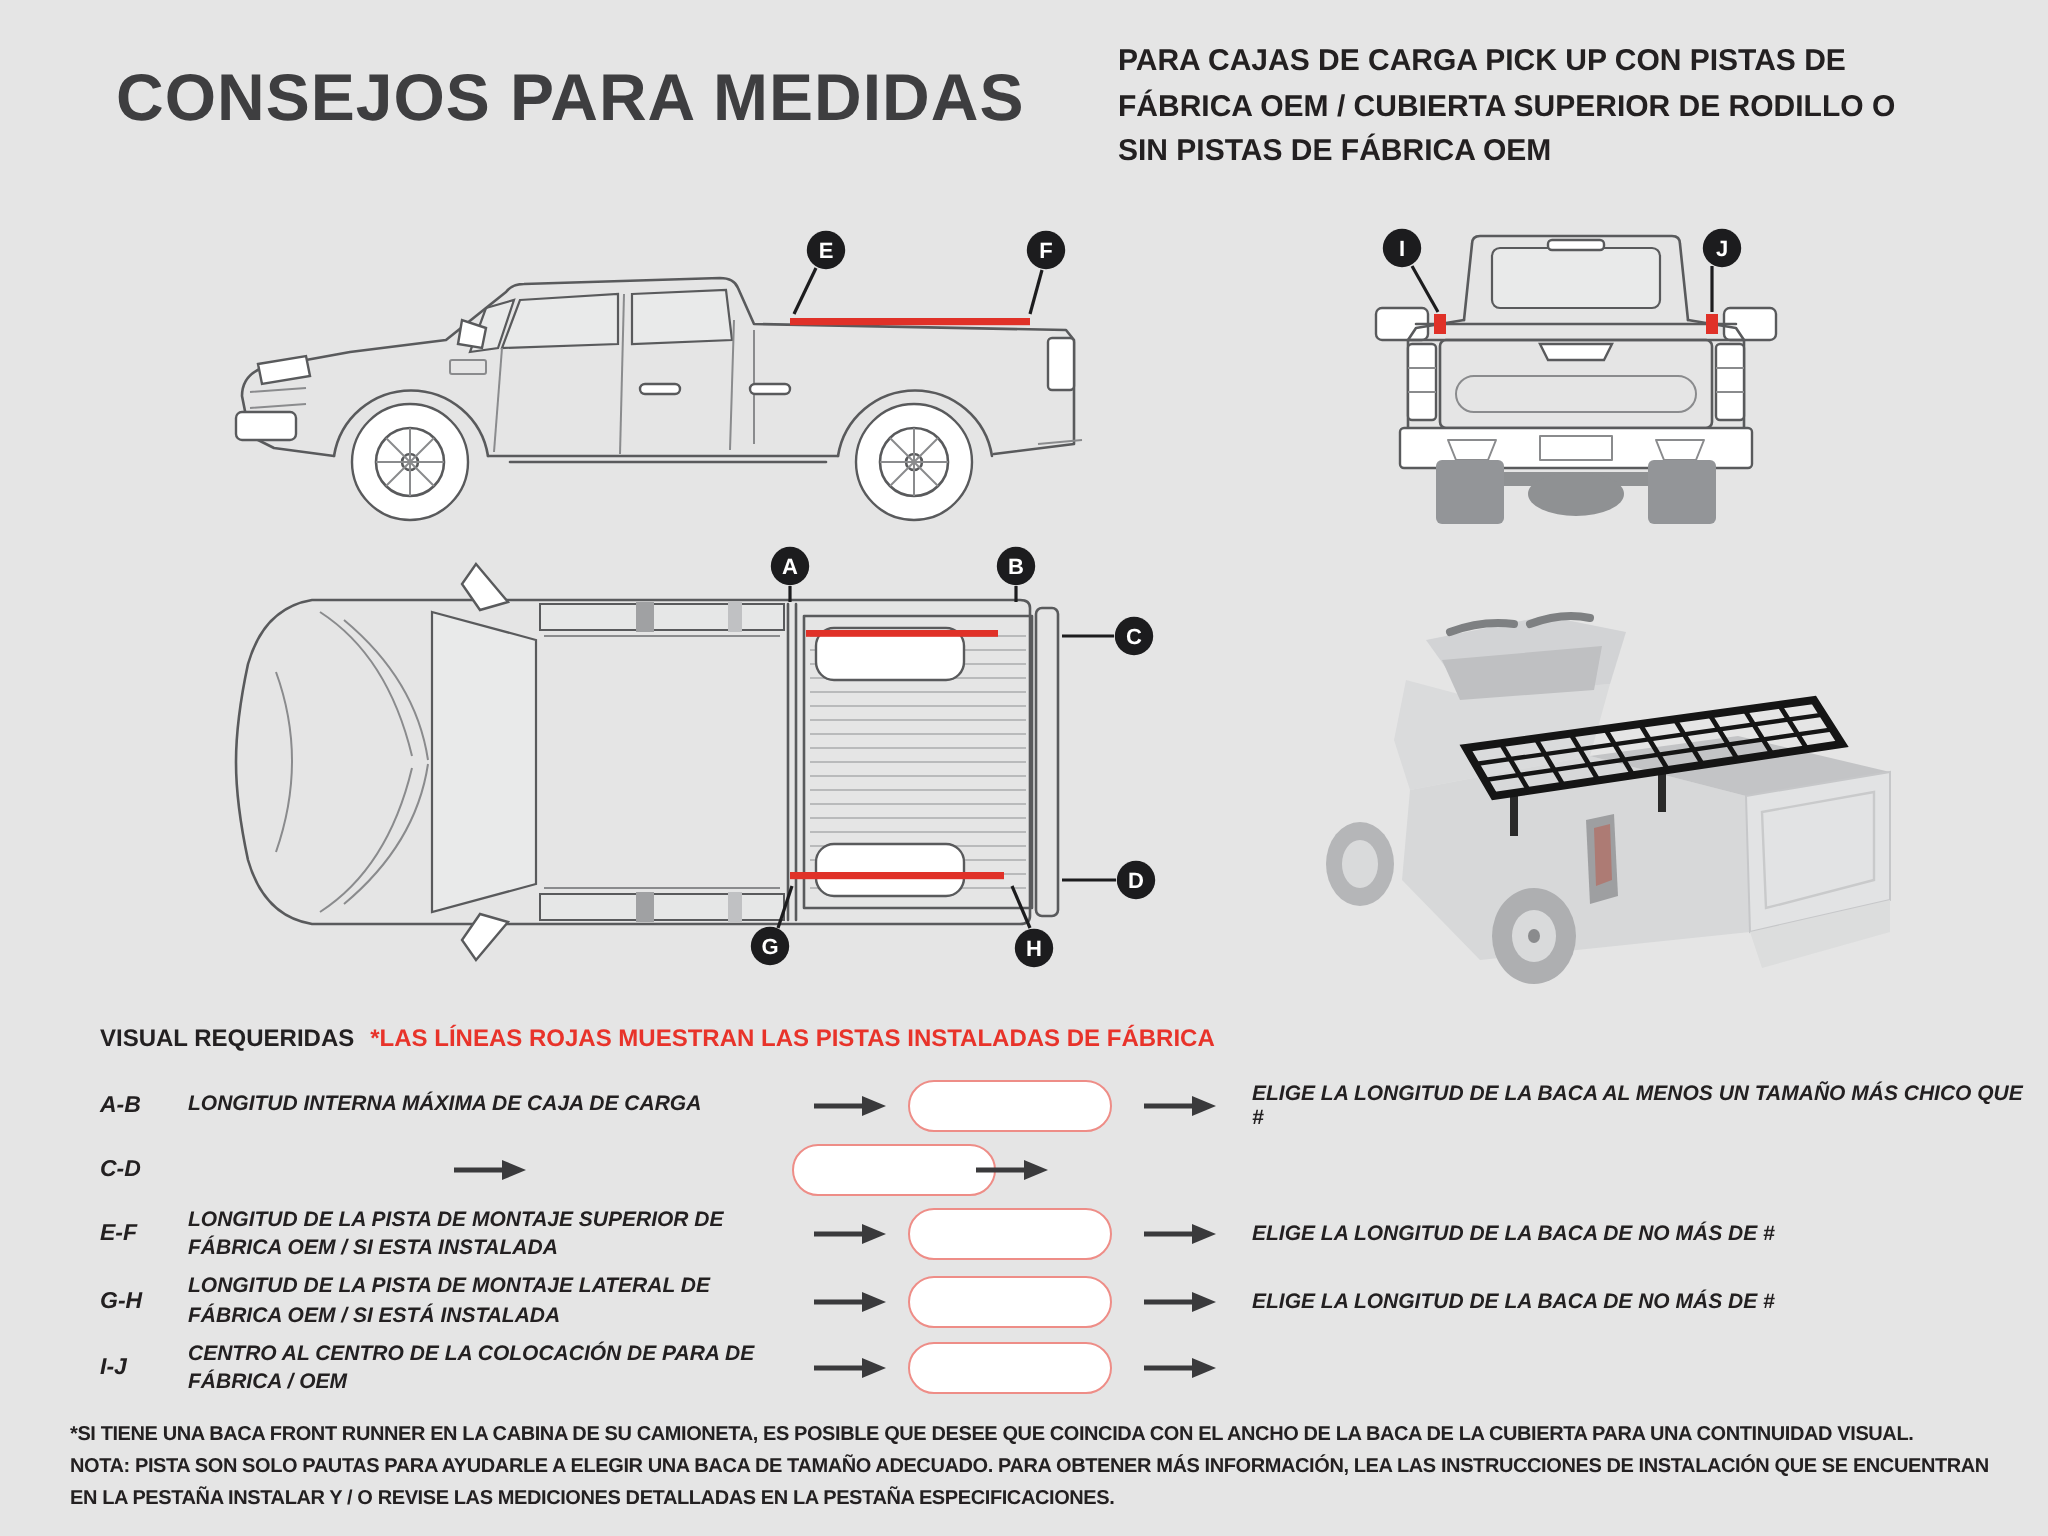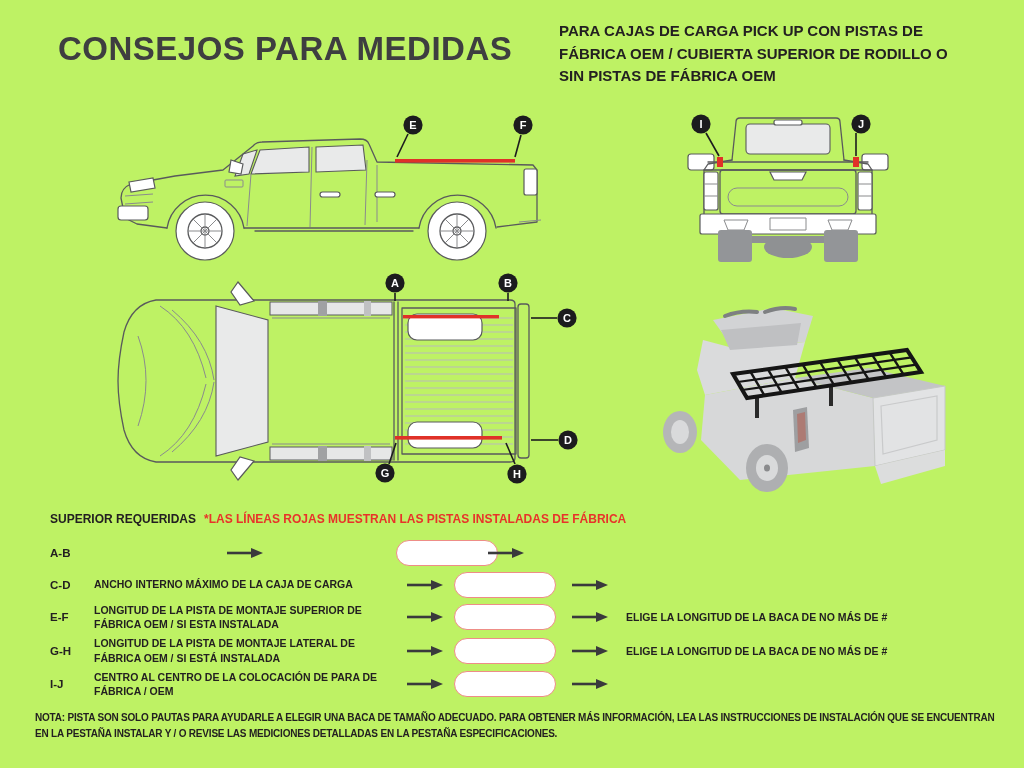--- a/index.html
+++ b/index.html
@@ -1,18 +1,18 @@
 <!DOCTYPE html>
 <html><head>
 <meta charset="utf-8">
 <style>
   * { margin:0; padding:0; box-sizing:border-box; }
   html,body { background:#ffffff; }
   .page {
-    position:relative; width:1024px; height:768px; background:#bef264;
+    position:relative; width:1024px; height:768px; background:#e5e5e5;
     font-family:"Liberation Sans", sans-serif; color:#232021; overflow:hidden;
   }
   
   .title {
     position:absolute; left:58px; top:30px;
     font-size:33px; font-weight:bold; letter-spacing:0.5px; color:#3e3e40;
     white-space:nowrap;
   }
   .subtitle {
     position:absolute; left:559px; top:20px; width:412px;
@@ -33,21 +33,21 @@
   .marker-circle { fill:#1c1c1e; stroke:none; }
   .marker-letter { fill:#ffffff; font-family:"Liberation Sans",sans-serif; font-size:11px; font-weight:bold; text-anchor:middle; }
   .leader { stroke:#1c1c1e; stroke-width:1.6; fill:none; }
   .rib { stroke:#b9babb; stroke-width:1; }
   .gray1 { fill:#d7d8d9; } .gray2 { fill:#e2e3e4; } .gray3 { fill:#c3c4c6; }
   .rack  { stroke:#151515; fill:none; }
   
   .measures { position:absolute; left:50px; top:512px; width:962px; }
   .sec-head { font-size:12px; font-weight:bold; }
   .sec-note { color:#e8332a; margin-left:8px; }
-  .rows { margin-top:13px; }
+  .rows { margin-top:13px;font-style:italic; }
   .mrow {
     display:grid; grid-template-columns:44px 302px 58px 104px 64px auto;
     align-items:center; margin-bottom:5px; min-height:27px;
   }
   .mcode { font-size:11.5px; font-weight:bold; }
   .mdesc { font-size:10.5px; font-weight:bold; line-height:1.35; padding-right:6px; }
   .arrow  { display:flex; justify-content:center; }
   .pill {
     width:102px; height:26px; border:1.5px solid #ee8d87; border-radius:14px;
     background:#ffffff;
@@ -271,45 +271,46 @@
         <line x1="186" y1="94" x2="186" y2="116" stroke="#2a2a2a" stroke-width="4"></line>
         <polygon class="rack" stroke-width="4" points="88,84 262,60 276,82 102,108"></polygon>
         <path class="rack" stroke-width="2.2" d="M92.7,92 L266.7,67.3 M97.3,100 L271.3,74.7"></path>
         <path class="rack" stroke-width="2.4" d="M105.4,81.6 L119.4,105.4 M122.8,79.2 L136.8,102.8 M140.2,76.8 L154.2,100.2 M157.6,74.4 L171.6,97.6 M175,72 L189,95 M192.4,69.6 L206.4,92.4 M209.8,67.2 L223.8,89.8 M227.2,64.8 L241.2,87.2 M244.6,62.4 L258.6,84.6"></path>
       </g>
     </svg>
   </div>
 
   <section class="measures">
     <div class="sec-head">
-      <span>SUPERIOR REQUERIDAS</span><span class="sec-note">*LAS LÍNEAS ROJAS MUESTRAN LAS PISTAS INSTALADAS DE FÁBRICA</span>
+      <span>VISUAL REQUERIDAS</span><span class="sec-note">*LAS LÍNEAS ROJAS MUESTRAN LAS PISTAS INSTALADAS DE FÁBRICA</span>
     </div>
 
     <div class="rows">
 
       <div class="mrow">
         <div class="mcode">A-B</div>
-        <div class="arrow">
-            <svg width="36" height="10" viewBox="0 0 36 10">
-              <line x1="0" y1="5" x2="24" y2="5" stroke="#3a3a3c" stroke-width="2.6"></line>
-              <polygon points="24,0 36,5 24,10" fill="#3a3a3c"></polygon>
-            </svg>
-          </div>
-        <div class="pill"></div>
-        <div class="arrow">
-            <svg width="36" height="10" viewBox="0 0 36 10">
-              <line x1="0" y1="5" x2="24" y2="5" stroke="#3a3a3c" stroke-width="2.6"></line>
-              <polygon points="24,0 36,5 24,10" fill="#3a3a3c"></polygon>
-            </svg>
-          </div>
+        <div class="mdesc">LONGITUD INTERNA MÁXIMA DE CAJA DE CARGA</div>
+        <div class="arrow">
+            <svg width="36" height="10" viewBox="0 0 36 10">
+              <line x1="0" y1="5" x2="24" y2="5" stroke="#3a3a3c" stroke-width="2.6"></line>
+              <polygon points="24,0 36,5 24,10" fill="#3a3a3c"></polygon>
+            </svg>
+          </div>
+        <div class="pill"></div>
+        <div class="arrow">
+            <svg width="36" height="10" viewBox="0 0 36 10">
+              <line x1="0" y1="5" x2="24" y2="5" stroke="#3a3a3c" stroke-width="2.6"></line>
+              <polygon points="24,0 36,5 24,10" fill="#3a3a3c"></polygon>
+            </svg>
+          </div>
+        <div class="minstr">ELIGE LA LONGITUD DE LA BACA AL MENOS UN TAMAÑO MÁS CHICO QUE #</div>
       </div>
 
       <div class="mrow">
         <div class="mcode">C-D</div>
-        <div class="mdesc">ANCHO INTERNO MÁXIMO DE LA CAJA DE CARGA</div>
         <div class="arrow">
             <svg width="36" height="10" viewBox="0 0 36 10">
               <line x1="0" y1="5" x2="24" y2="5" stroke="#3a3a3c" stroke-width="2.6"></line>
               <polygon points="24,0 36,5 24,10" fill="#3a3a3c"></polygon>
             </svg>
           </div>
         <div class="pill"></div>
         <div class="arrow">
             <svg width="36" height="10" viewBox="0 0 36 10">
               <line x1="0" y1="5" x2="24" y2="5" stroke="#3a3a3c" stroke-width="2.6"></line>
@@ -370,16 +371,17 @@
             <svg width="36" height="10" viewBox="0 0 36 10">
               <line x1="0" y1="5" x2="24" y2="5" stroke="#3a3a3c" stroke-width="2.6"></line>
               <polygon points="24,0 36,5 24,10" fill="#3a3a3c"></polygon>
             </svg>
           </div>
       </div>
     </div>
   </section>
 
   <div class="foot">
+    <div>*SI TIENE UNA BACA FRONT RUNNER EN LA CABINA DE SU CAMIONETA, ES POSIBLE QUE DESEE QUE COINCIDA CON EL ANCHO DE LA BACA DE LA CUBIERTA PARA UNA CONTINUIDAD VISUAL.</div>
     <div>NOTA: PISTA SON SOLO PAUTAS PARA AYUDARLE A ELEGIR UNA BACA DE TAMAÑO ADECUADO. PARA OBTENER MÁS INFORMACIÓN, LEA LAS INSTRUCCIONES DE INSTALACIÓN QUE SE ENCUENTRAN EN LA PESTAÑA INSTALAR Y / O REVISE LAS MEDICIONES DETALLADAS EN LA PESTAÑA ESPECIFICACIONES.</div>
   </div>
 
 </div>
 
 </body></html>

